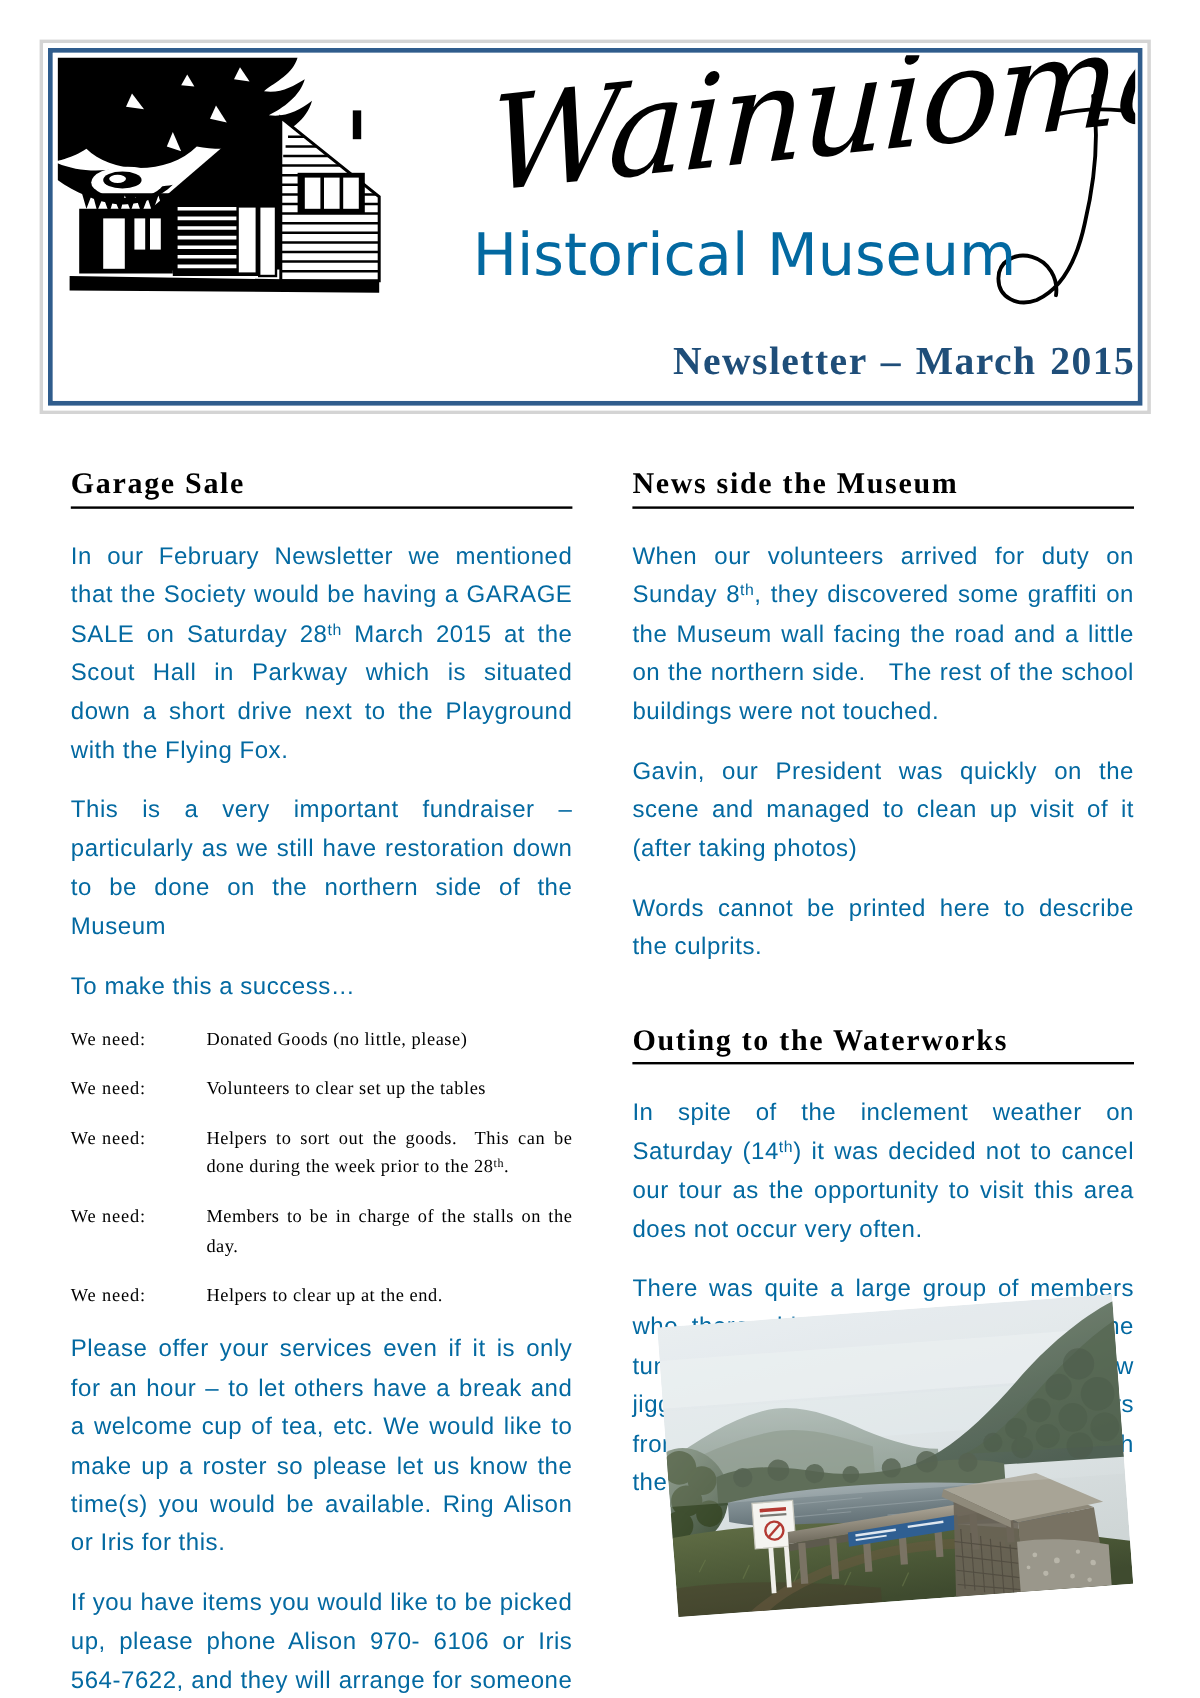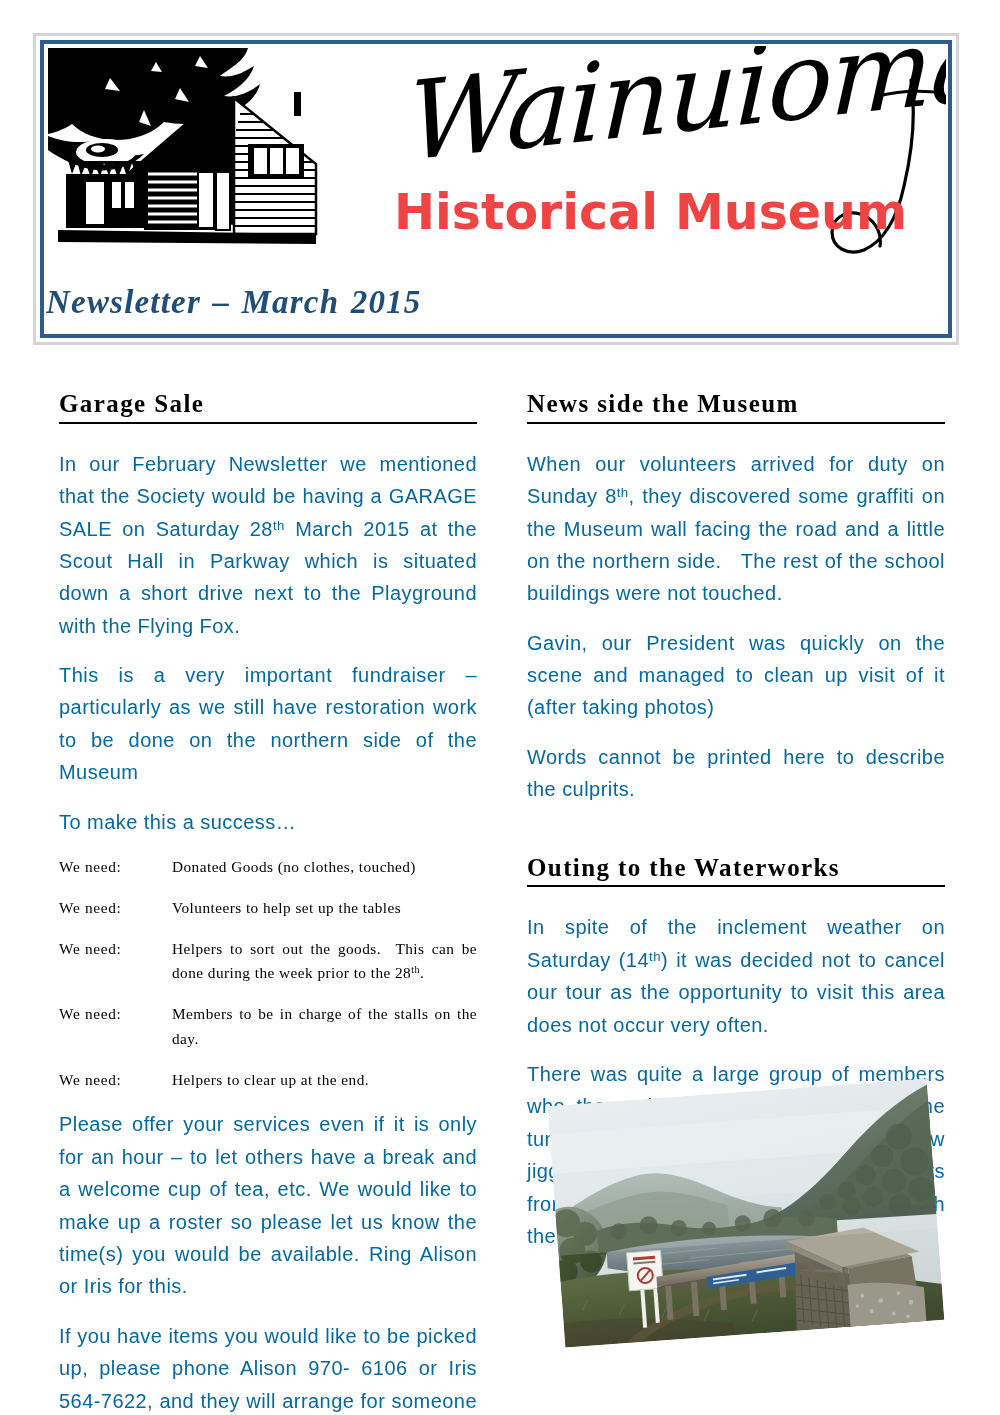--- a/index.html
+++ b/index.html
@@ -111,44 +111,43 @@
     transform-origin: left bottom;
     white-space: nowrap;
     line-height: 1.05;
   }
   .wordmark-sub {
     position: absolute;
     left: 8px;
     top: 120px;
     font-family: "DejaVu Sans", sans-serif;
     font-size: 49px;
-    font-weight: 700;
+    font-weight: 400;
     letter-spacing: 0px;
-    color: #ef4444;
+    color: #0369a1;
     white-space: nowrap;
   }
   .wordmark-swash {
     position: absolute;
     left: 430px;
     top: 10px;
     width: 130px;
     height: 190px;
     pointer-events: none;
   }
 
   
   .newsletter-title {
     position: absolute;
     left: 0;
     right: 0;
     top: 238px;
-    text-align: left;
+    text-align: right;
     font-family: "Liberation Serif", serif;
     font-weight: bold;
-    font-style: italic;
     font-size: 33px;
     letter-spacing: 1.2px;
     color: #1f4e79;
     word-spacing: 2px;
   }
 
   
   .columns {
     position: absolute;
     left: 0;
@@ -341,31 +340,31 @@
 <div class="columns">
 
   <div class="col col-left">
     <div class="section-block">
       <h2 class="section-heading">Garage Sale</h2>
       <hr class="section-rule">
 
       <p class="body-text">
         In our February Newsletter we mentioned that the Society would be having a GARAGE SALE on Saturday 28<sup>th</sup> March 2015 at the Scout Hall in Parkway which is situated down a short drive next to the Playground with the Flying Fox.
       </p>
-      <p class="body-text">This is a very important fundraiser – particularly as we still have restoration work to be done on the northern side of the Museum</p>
+      <p class="body-text">This is a very important fundraiser – particularly as we still have restoration down to be done on the northern side of the Museum</p>
       <p class="body-text">To make this a success…</p>
 
       <div class="need-list">
         <div class="need-row">
           <div class="need-label">We need:</div>
-          <div class="need-value">Donated Goods (no clothes, touched)</div>
+          <div class="need-value">Donated Goods (no little, please)</div>
         </div>
         <div class="need-row">
           <div class="need-label">We need:</div>
-          <div class="need-value">Volunteers to help set up the tables</div>
+          <div class="need-value">Volunteers to clear set up the tables</div>
         </div>
         <div class="need-row">
           <div class="need-label">We need:</div>
           <div class="need-value">
             Helpers to sort out the goods.&nbsp; This can be done during the week prior to the 28<sup>th</sup>.
           </div>
         </div>
         <div class="need-row">
           <div class="need-label">We need:</div>
           <div class="need-value">Members to be in charge of the stalls on the day.</div>

